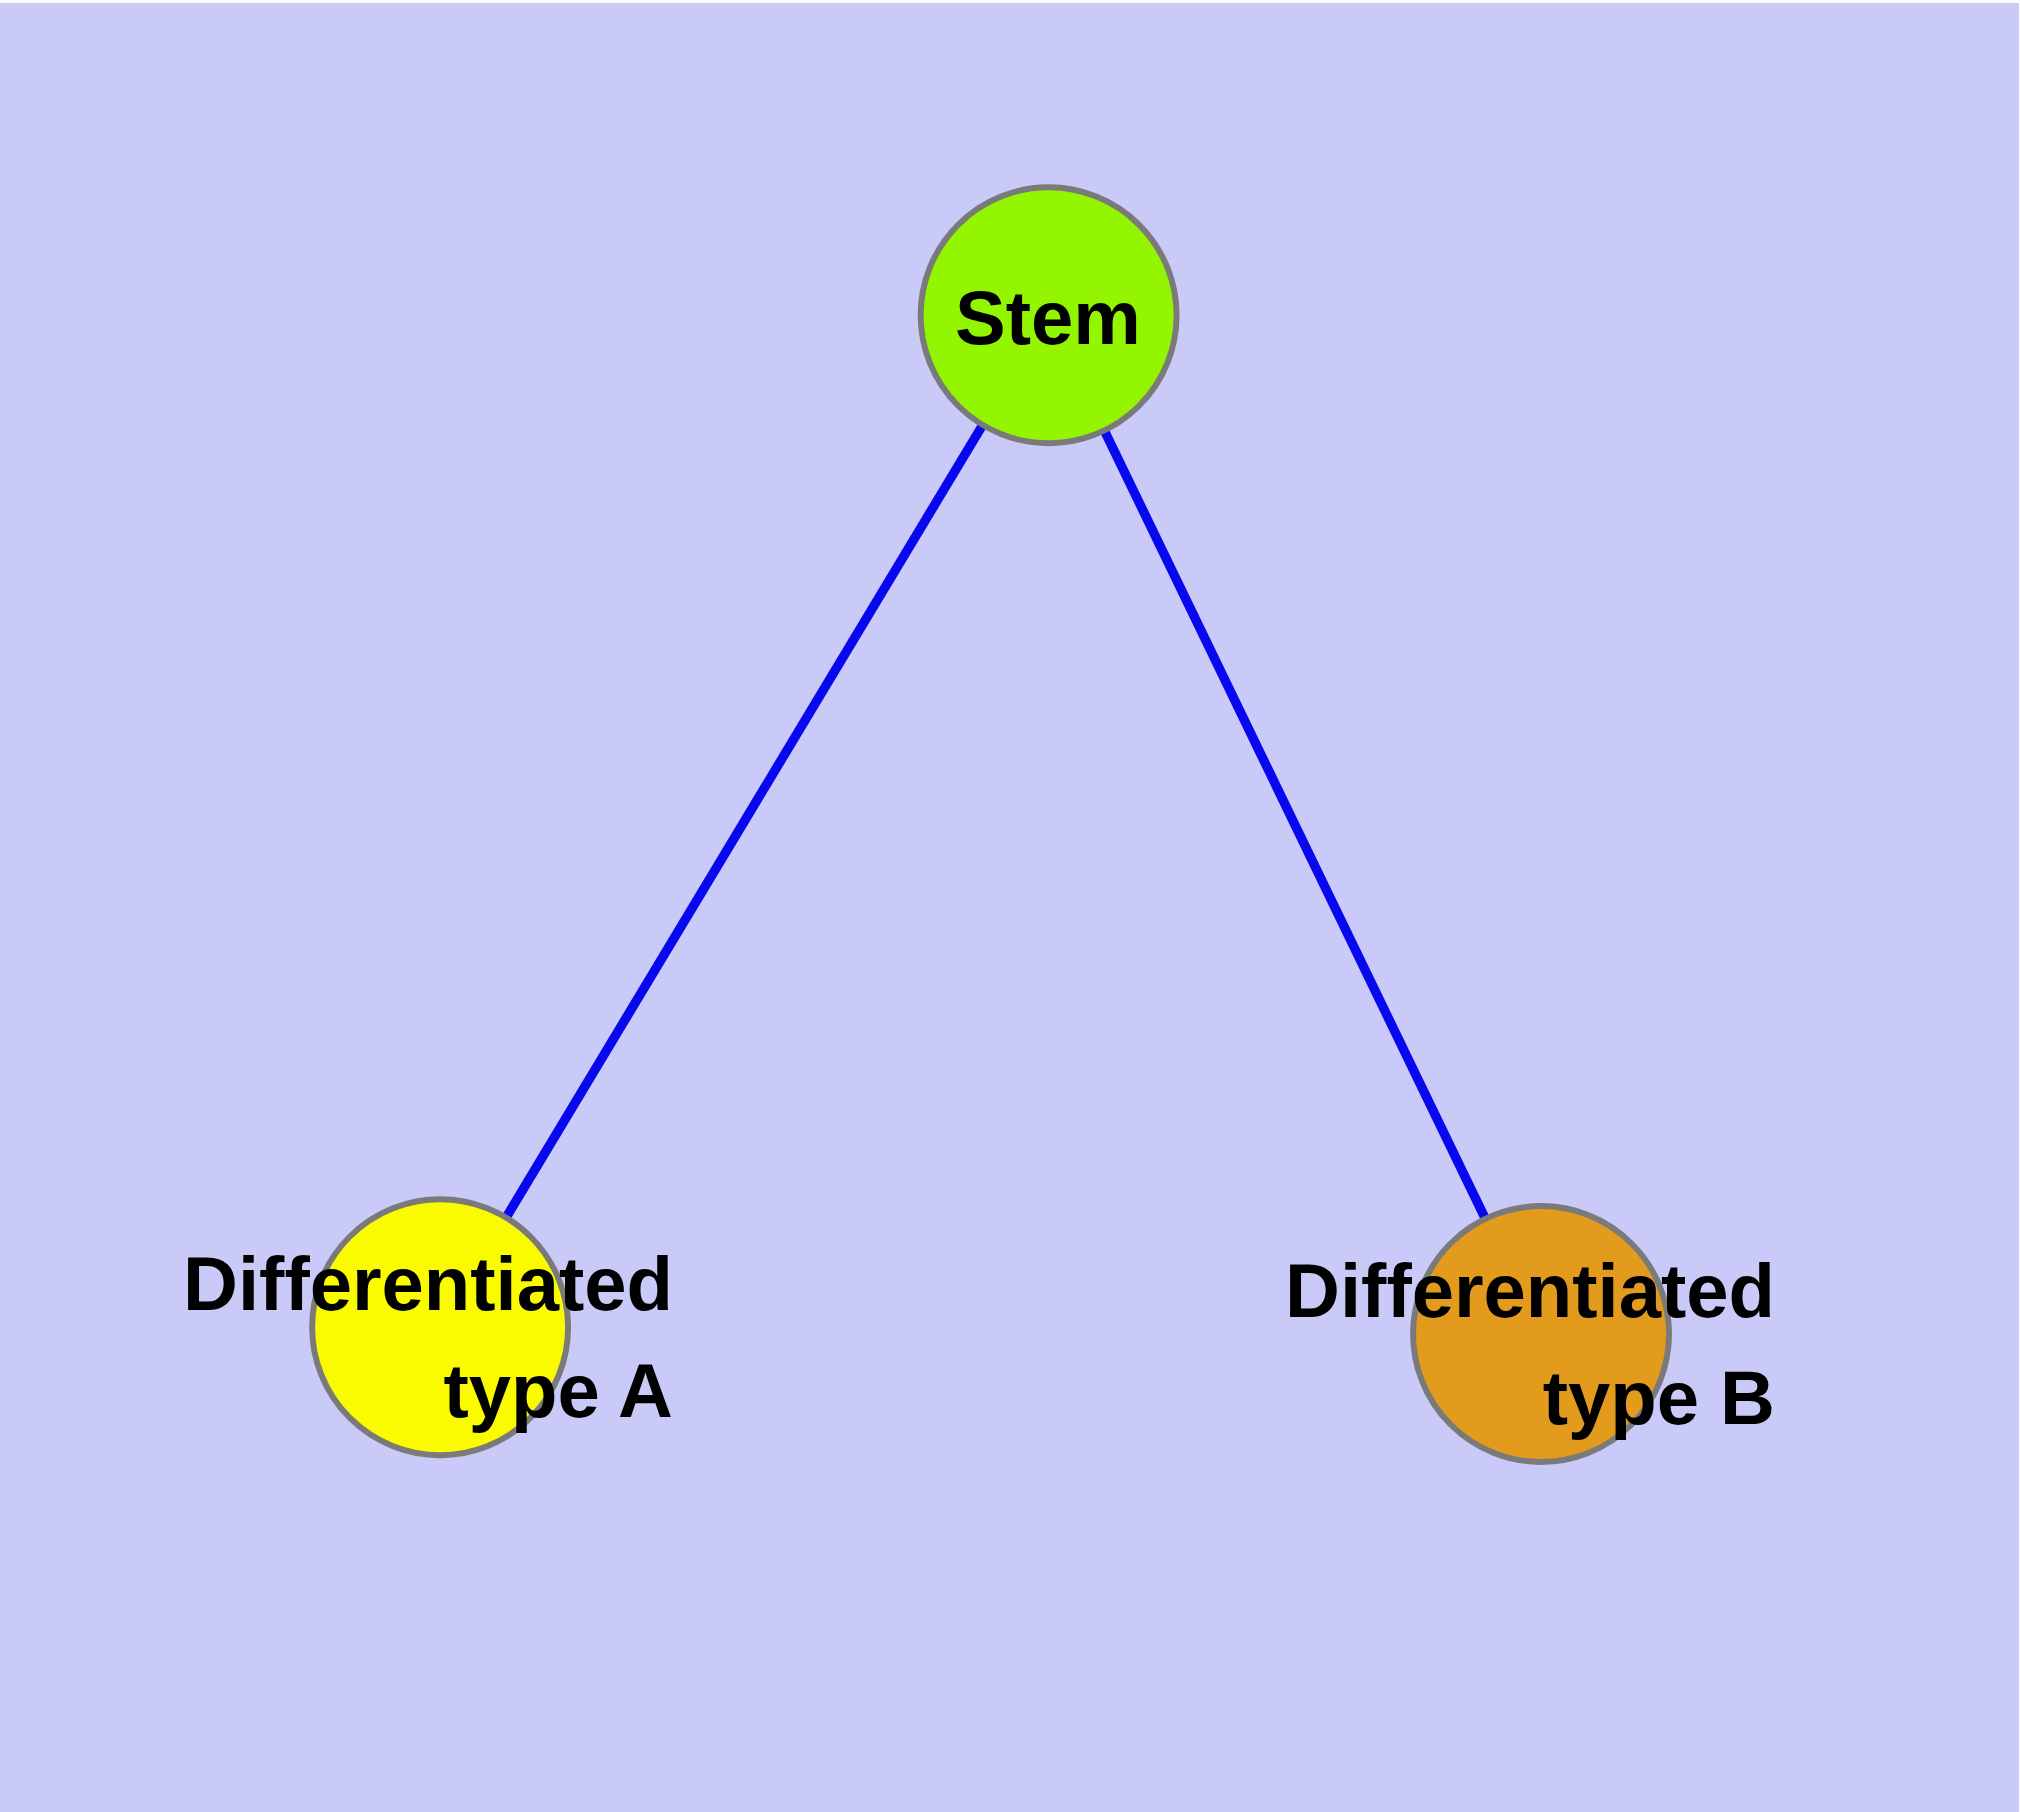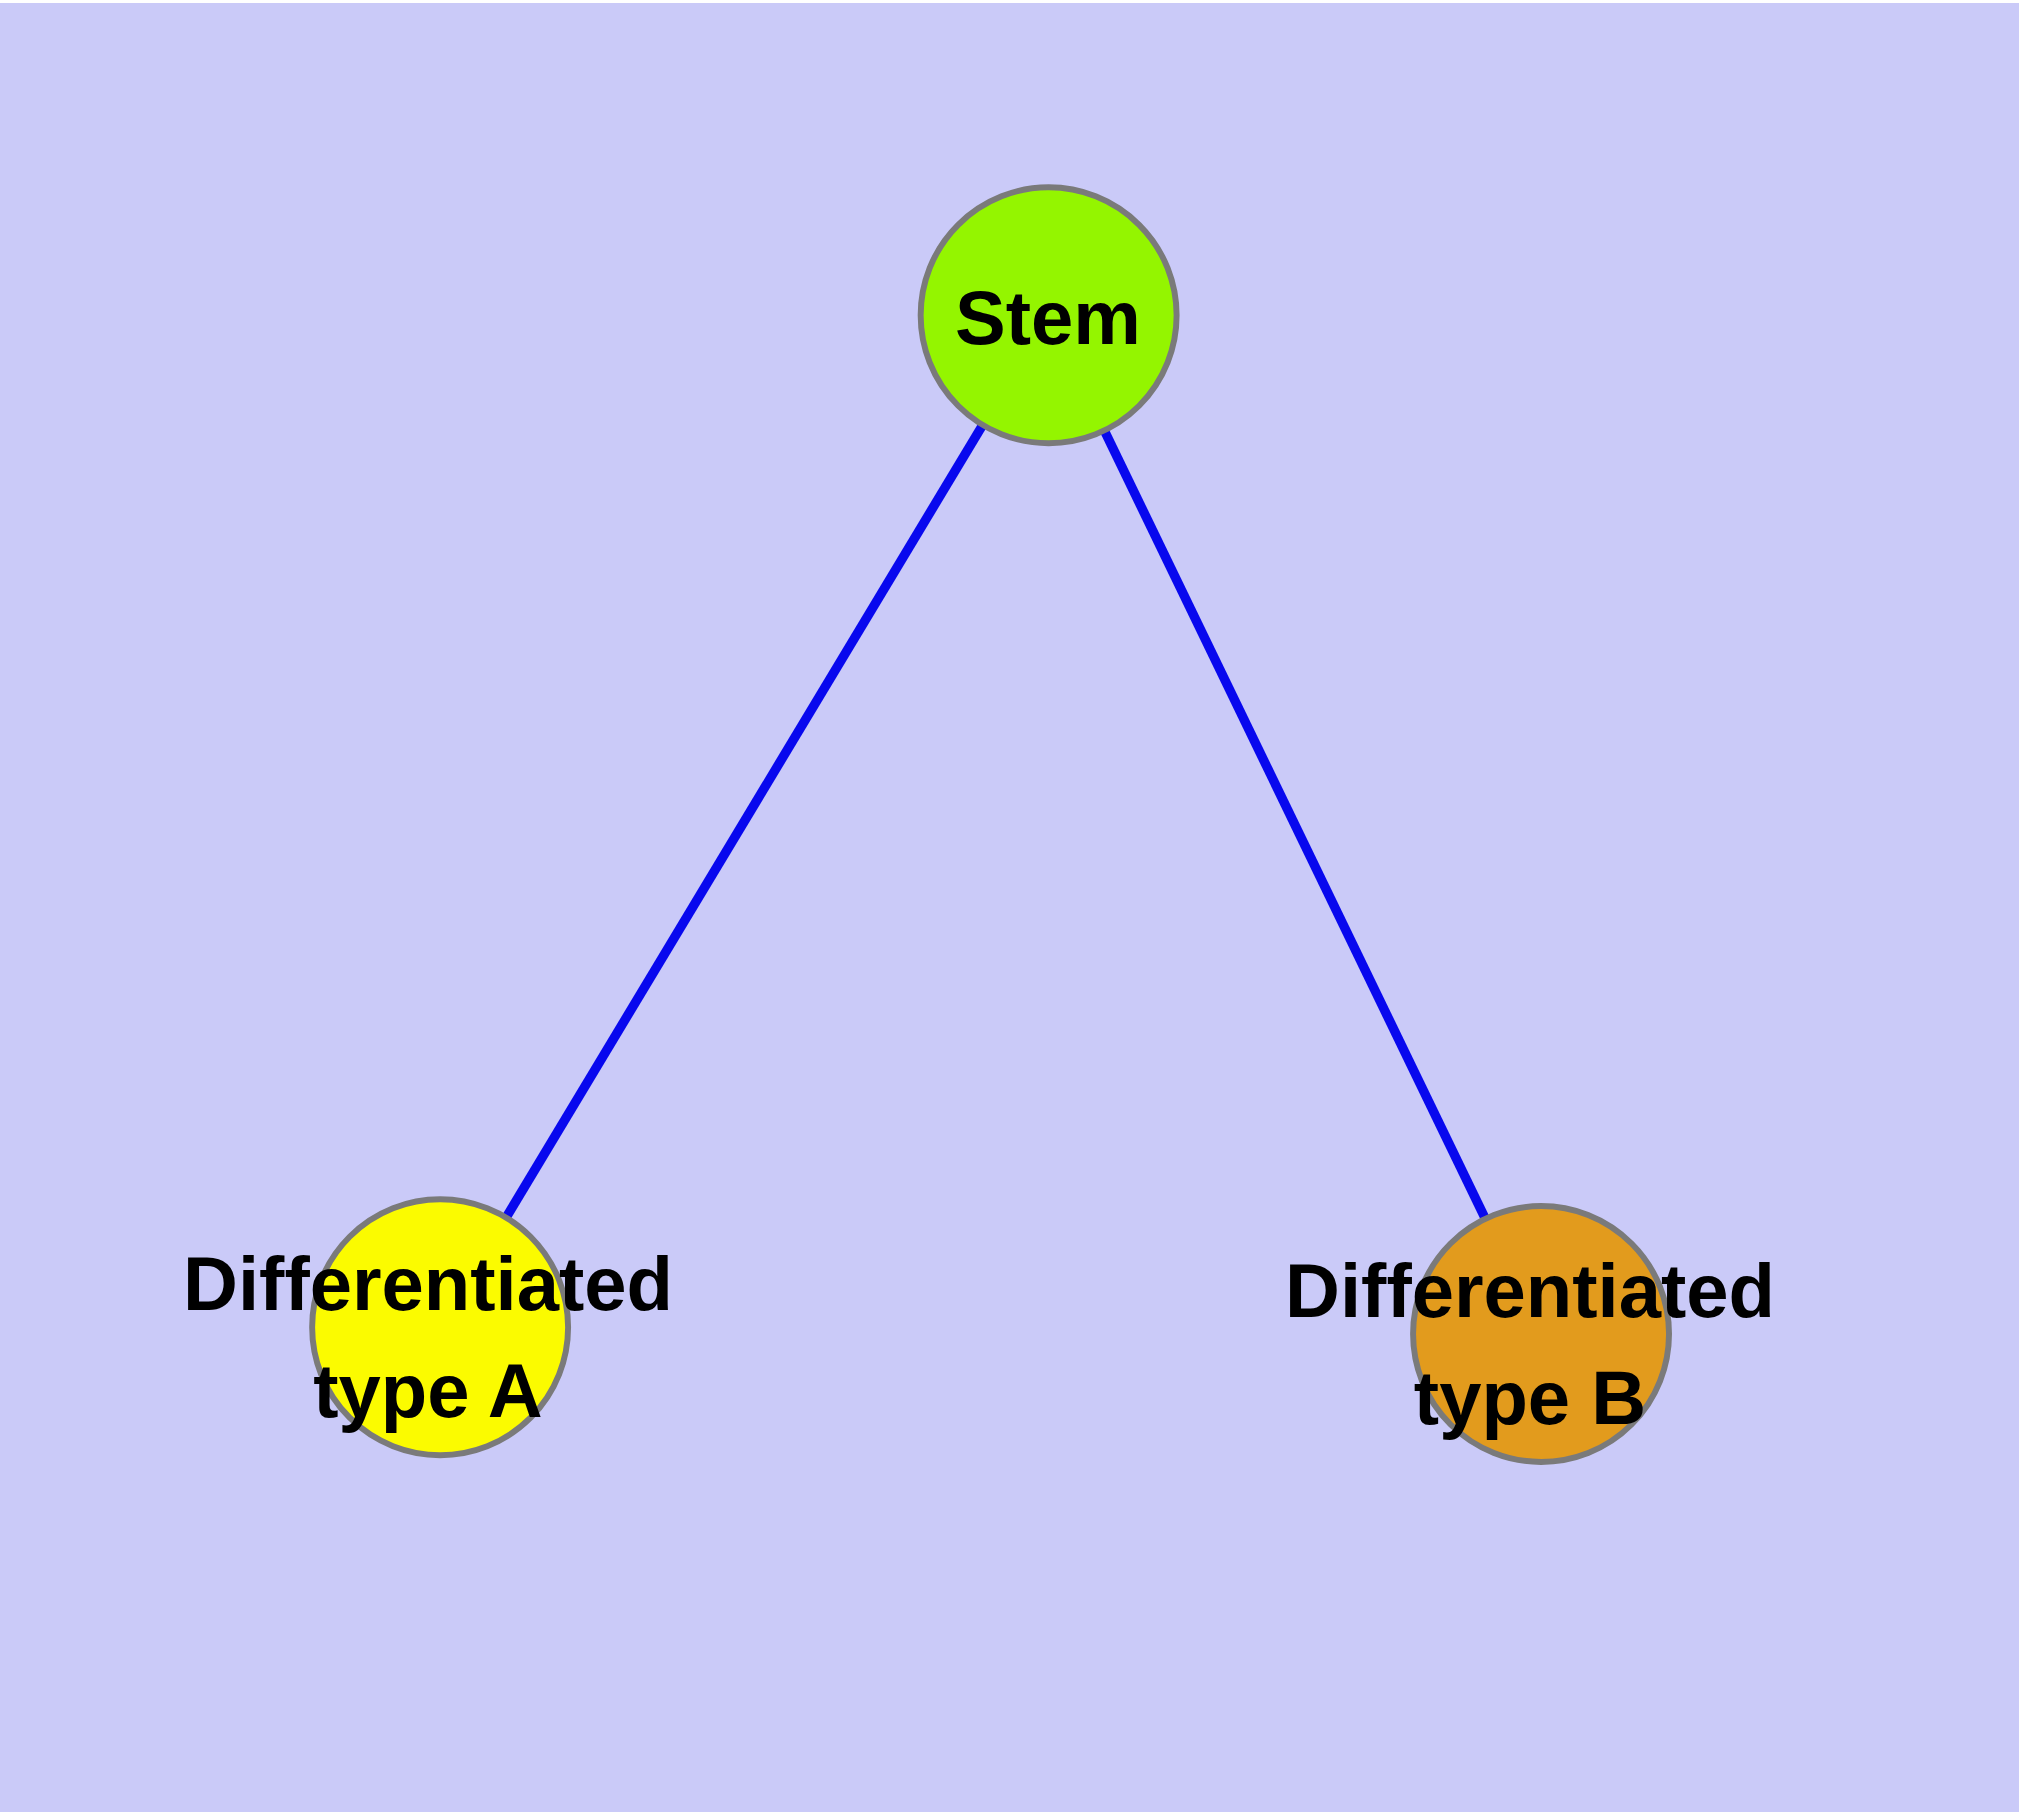--- a/index.html
+++ b/index.html
@@ -28,21 +28,21 @@
     width: 2021px;
     height: 1812px;
   }
   .node-label {
     position: absolute;
     transform: translate(-50%, -50%);
     font-weight: bold;
     font-size: 76px;
     line-height: 107px;
     color: #000000;
-    text-align: center;
+    text-align: right;
     white-space: pre-line;
     letter-spacing: 0px;
     pointer-events: none;
   }
   .label-stem   { left: 1048px; top: 317px; }
   .label-type-a { left: 428px;  top: 1337px; }
   .label-type-b { left: 1530px; top: 1344px; }
 </style>
 </head>
 <body>

